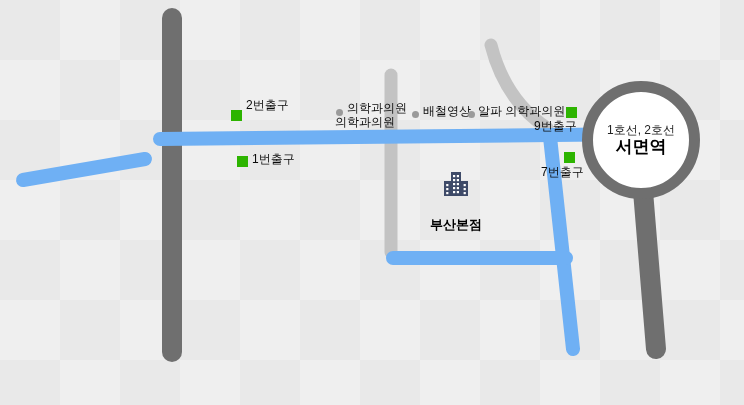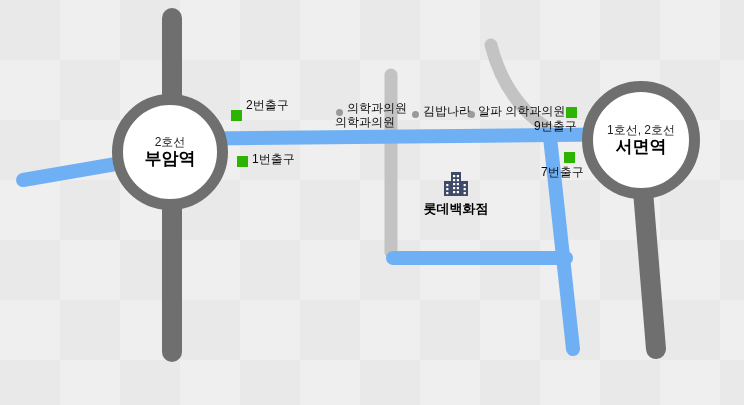--- a/index.html
+++ b/index.html
@@ -42,24 +42,20 @@
     <path class="road-light" d="M491 45 Q505 100 547 128"></path>
     <line class="road-light" x1="391" y1="75" x2="391" y2="252"></line>
     <line class="road-dark" x1="172" y1="18" x2="172" y2="352"></line>
     <line class="road-dark" x1="637" y1="118" x2="656" y2="349"></line>
     <line class="road-blue" x1="160" y1="139" x2="645" y2="134"></line>
     <line class="road-blue" x1="23" y1="180" x2="145" y2="159"></line>
     <line class="road-blue" x1="550" y1="137" x2="573" y2="349"></line>
     <line class="road-blue" x1="393" y1="258" x2="566" y2="258"></line>
   </svg>
 
-  <div class="station" style="left:112px;top:94px;width:116px;height:116px">
-    <div class="station-line">2호선</div>
-    <div class="station-name">부암역</div>
-  </div>
   <div class="station" style="left:582px;top:81px;width:118px;height:118px">
     <div class="station-line">1호선, 2호선</div>
     <div class="station-name">서면역</div>
   </div>
 
   <span class="exit-sq" style="left:231px;top:110px"></span>
   <span class="label" style="left:246px;top:99px">2번출구</span>
 
   <span class="exit-sq" style="left:237px;top:156px"></span>
   <span class="label" style="left:252px;top:153px">1번출구</span>
@@ -68,21 +64,21 @@
   <span class="label" style="left:534px;top:120px">9번출구</span>
 
   <span class="exit-sq" style="left:564px;top:152px"></span>
   <span class="label" style="left:541px;top:166px">7번출구</span>
 
   <span class="poi-dot" style="left:336px;top:109px"></span>
   <span class="label" style="left:347px;top:102px">의학과의원</span>
   <span class="label" style="left:335px;top:116px">의학과의원</span>
 
   <span class="poi-dot" style="left:412px;top:111px"></span>
-  <span class="label" style="left:423px;top:105px">김밥나라</span>
+  <span class="label" style="left:423px;top:105px">배철영상</span>
 
   <span class="poi-dot" style="left:468px;top:111px"></span>
   <span class="label" style="left:478px;top:105px">알파 의학과의원</span>
 
   <svg class="landmark-icon" style="left:442px;top:170px" width="28" height="28" viewBox="0 0 28 28" xmlns="http://www.w3.org/2000/svg">
     <rect class="bld" x="9" y="2" width="10" height="24"></rect>
     <rect class="bld" x="2" y="11" width="7" height="15"></rect>
     <rect class="bld" x="19" y="11" width="7" height="15"></rect>
     <rect class="bld-win" x="11" y="5" width="2.2" height="2.2"></rect>
     <rect class="bld-win" x="14.8" y="5" width="2.2" height="2.2"></rect>
@@ -94,15 +90,15 @@
     <rect class="bld-win" x="14.8" y="17" width="2.2" height="2.2"></rect>
     <rect class="bld-win" x="11" y="21" width="2.2" height="2.2"></rect>
     <rect class="bld-win" x="14.8" y="21" width="2.2" height="2.2"></rect>
     <rect class="bld-win" x="4.2" y="14" width="2.2" height="2.2"></rect>
     <rect class="bld-win" x="4.2" y="18" width="2.2" height="2.2"></rect>
     <rect class="bld-win" x="4.2" y="22" width="2.2" height="2.2"></rect>
     <rect class="bld-win" x="21.6" y="14" width="2.2" height="2.2"></rect>
     <rect class="bld-win" x="21.6" y="18" width="2.2" height="2.2"></rect>
     <rect class="bld-win" x="21.6" y="22" width="2.2" height="2.2"></rect>
   </svg>
-  <div class="landmark-name" style="left:401px;top:202px">롯데백화점</div>
+  <div class="landmark-name" style="left:401px;top:218px">부산본점</div>
 
 </div>
 
 </body></html>

